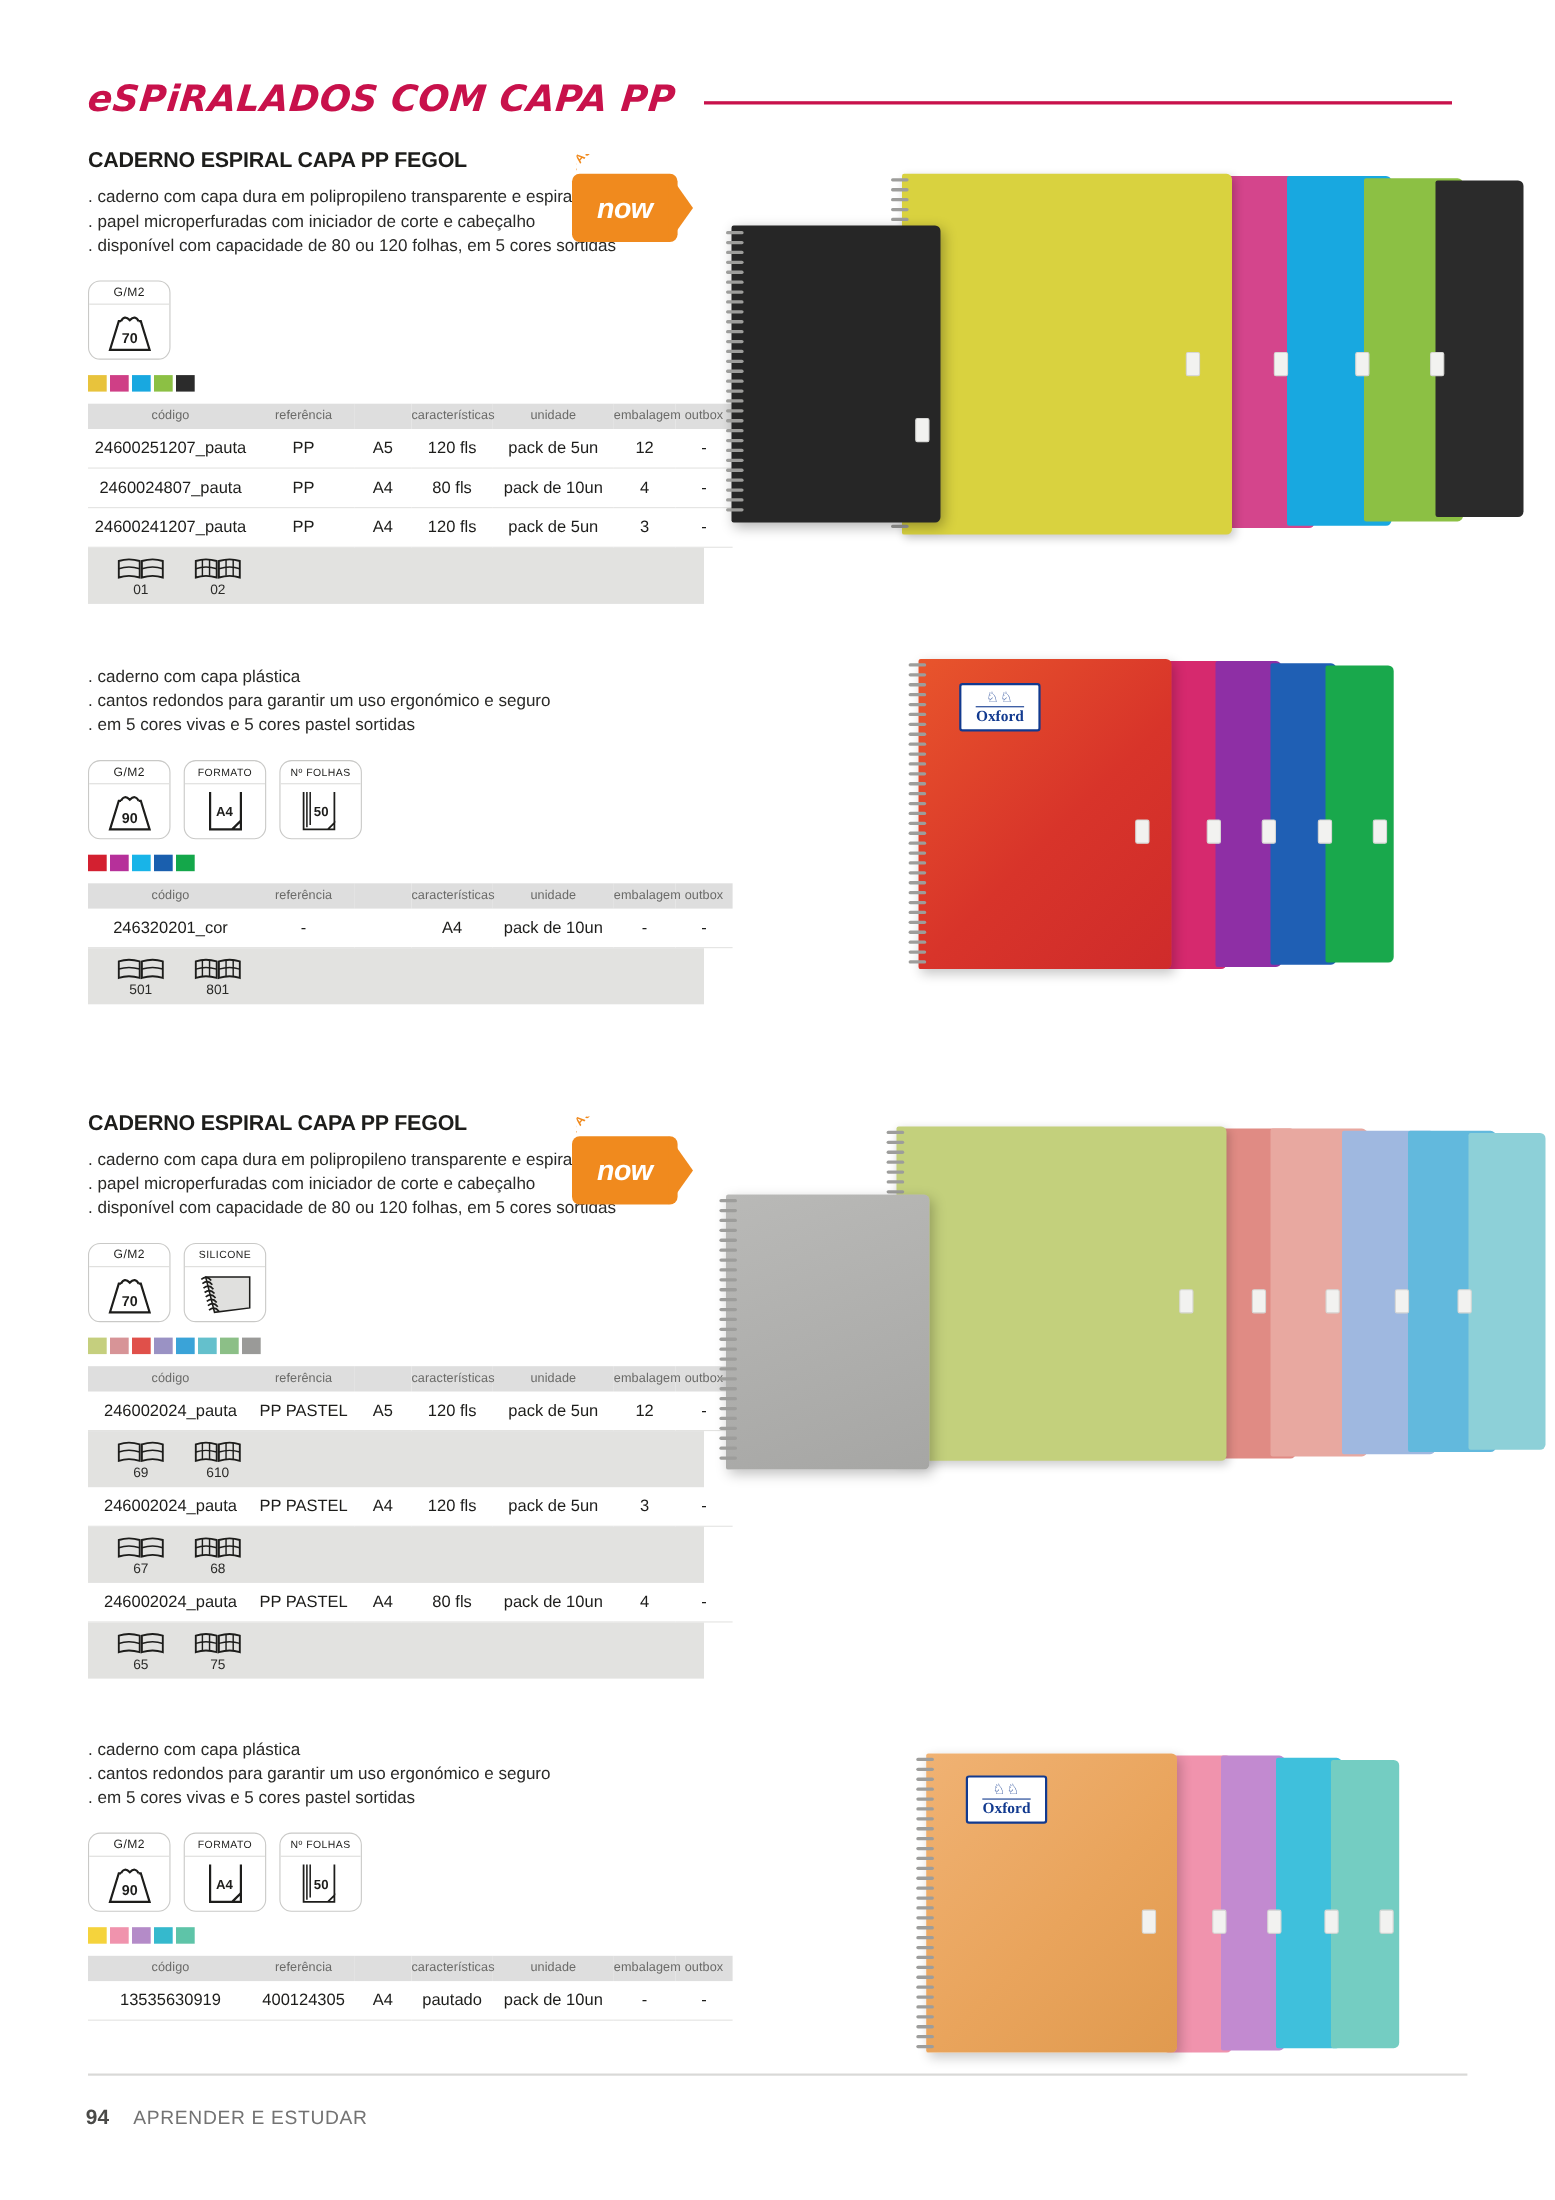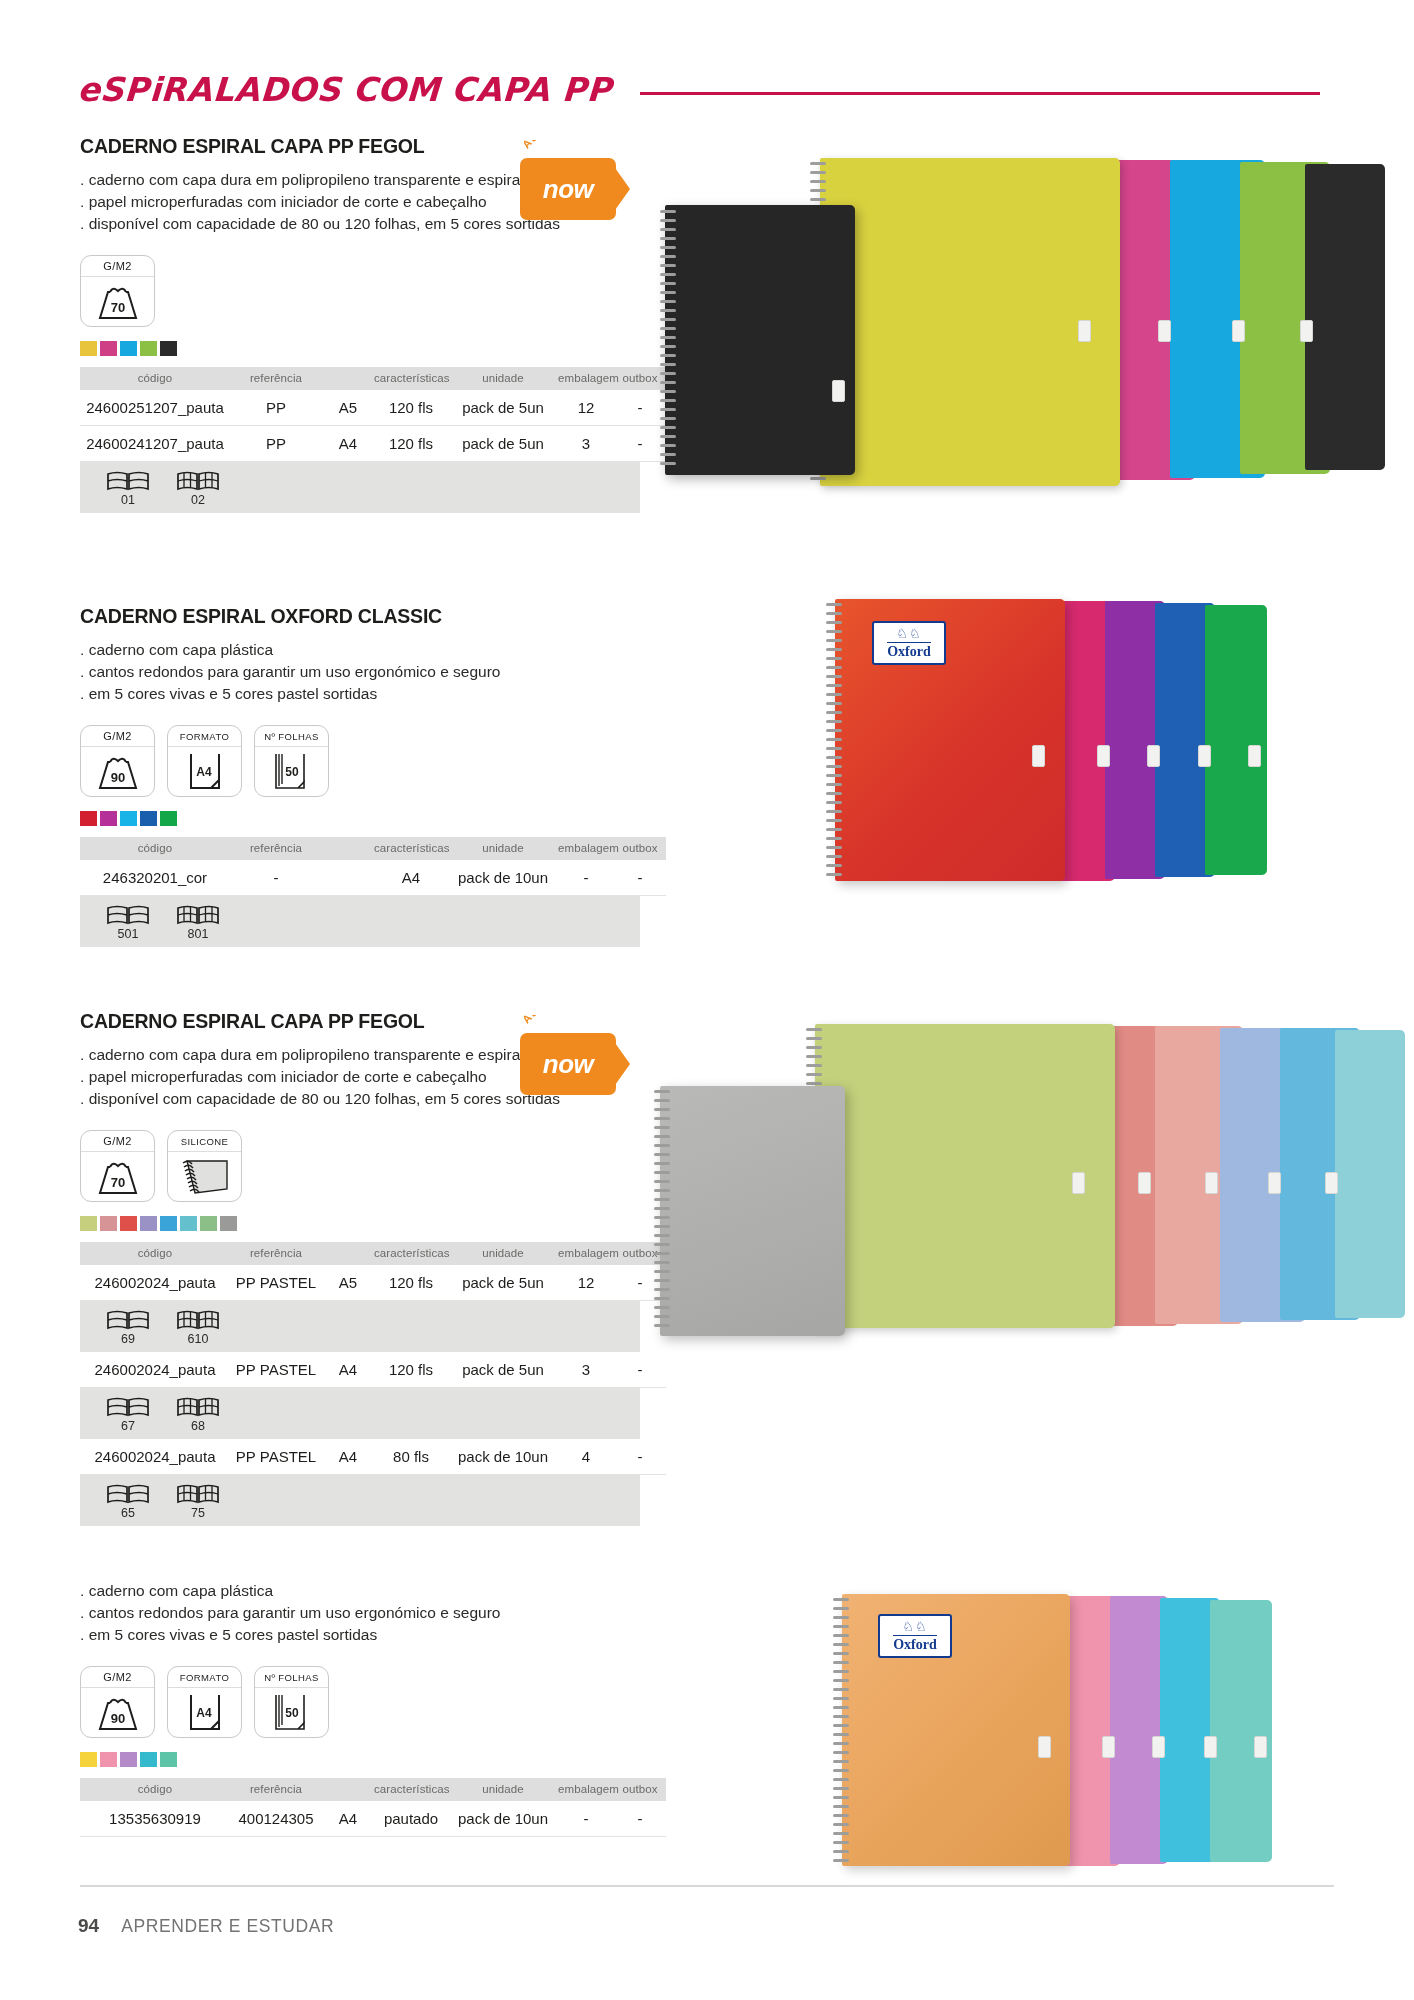--- a/index.html
+++ b/index.html
@@ -191,20 +191,29 @@
         <tr>
           <td>24600251207_pauta</td>
           <td>PP</td>
           <td>A5</td>
           <td>120 fls</td>
           <td>pack de 5un</td>
           <td>12</td>
           <td>-</td>
         </tr>
         <tr>
+          <td>2460024807_pauta</td>
+          <td>PP</td>
+          <td>A4</td>
+          <td>80 fls</td>
+          <td>pack de 10un</td>
+          <td>4</td>
+          <td>-</td>
+        </tr>
+        <tr>
           <td>24600241207_pauta</td>
           <td>PP</td>
           <td>A4</td>
           <td>120 fls</td>
           <td>pack de 5un</td>
           <td>3</td>
           <td>-</td>
         </tr>
       </tbody>
     </table>
@@ -224,21 +233,20 @@
           <path d="M42 4 Q33 1 23 4 L23 19 Q33 16 42 19 Z" fill="none" stroke="#1d1d1b" stroke-width="1.7"></path>
           <path d="M2 11 Q11 8 21 11 M42 11 Q33 8 23 11" fill="none" stroke="#1d1d1b" stroke-width="1.3"></path>
           <path d="M8 2.6 L8 17.6 M14.5 2.4 L14.5 17.4 M29.5 2.4 L29.5 17.4 M36 2.6 L36 17.6" fill="none" stroke="#1d1d1b" stroke-width="1.3"></path>
         </svg>
         <span>02</span>
       </div>
     </div>
   </div>
 
   <div class="section sec2">
-    <div class="sec-title">CADERNO ESPIRAL OXFORD CLASSIC</div>
     <ul class="bullets">
       <li>caderno com capa plástica</li>
       <li>cantos redondos para garantir um uso ergonómico e seguro</li>
       <li>em 5 cores vivas e 5 cores pastel sortidas</li>
     </ul>
     <div class="badges">
       <div class="badge">
         <div class="cap">G/M2</div>
         <div class="body">
           <svg width="44" height="38" viewBox="0 0 44 38">

